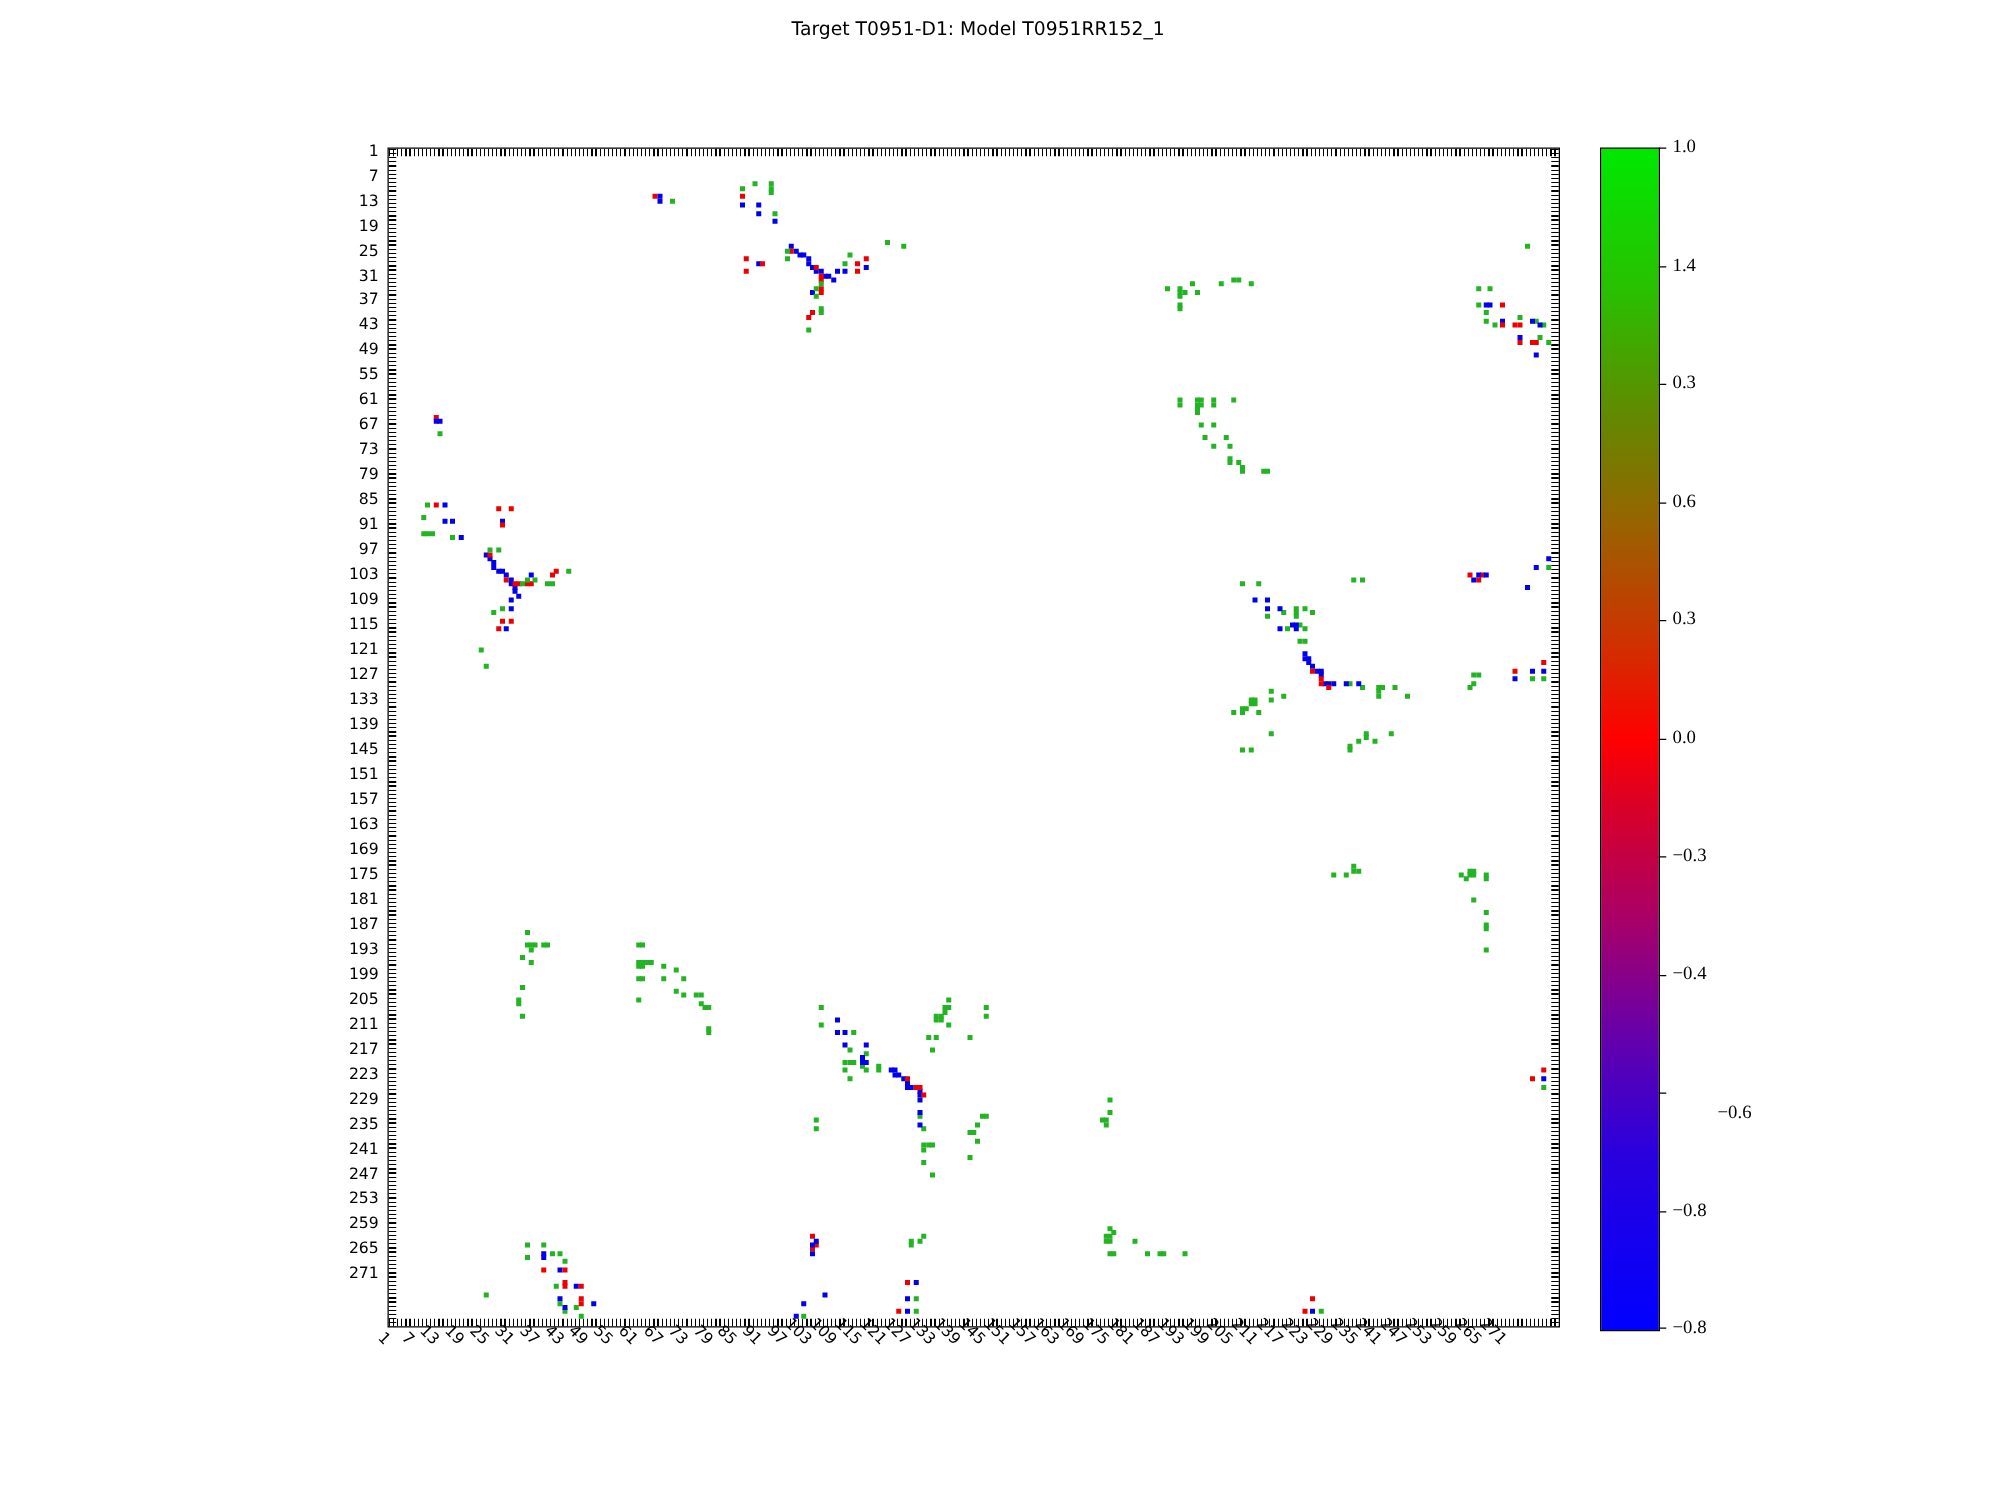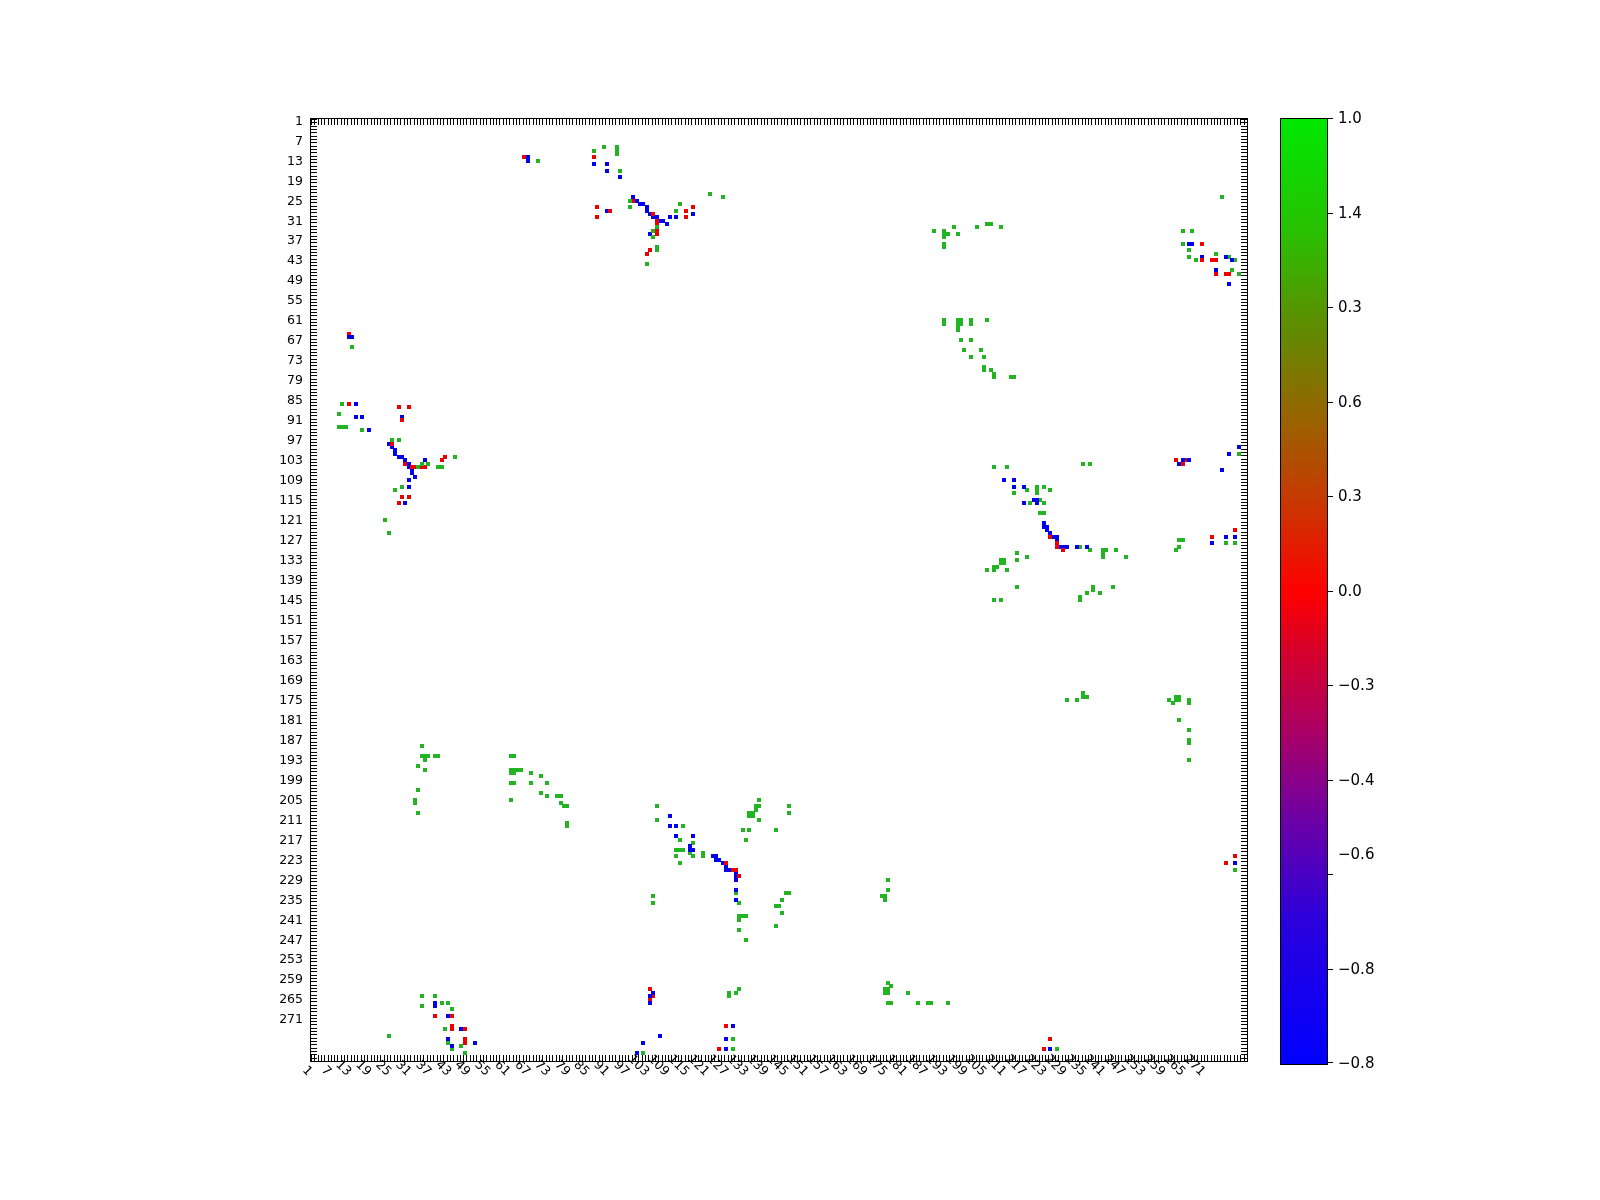--- a/index.html
+++ b/index.html
@@ -31,26 +31,27 @@
            transform:translateY(-50%); }
   .xtick { position:absolute; font-size:12.5px; color:#000; white-space:nowrap;
            transform:translateX(-100%) rotate(45deg); transform-origin:100% 0; }
 
   .pt { position:absolute; width:4px; height:4px; }
 
   #colorbar { position:absolute; left:1280px; top:118px; width:46px; height:945px;
               border:1px solid #000; }
   .cbtick-line  { position:absolute; left:1327px; width:6px; height:1px; background:#000; }
   .cbtick-label { position:absolute; left:1338px; font-size:15px; color:#000;
-                  transform:translateY(-50%); }
+                  transform:translateY(-50%);font-family:Liberation Serif, serif; }
 </style>
 </head>
 <body>
 
 <div id="figure">
+  <div class="suptitle" id="suptitle1">Target T0951-D1: Model T0951RR152_1</div>
 
 
   <div id="plot-area">
     <div class="comb comb-top"></div>
     <div class="comb comb-bottom"></div>
     <div class="comb comb-left"></div>
     <div class="comb comb-right"></div>
     <div id="points-layer">
         <div class="pt" style="background: rgb(34, 180, 34); left: 280.784px; top: 29.6219px;"></div>
         <div class="pt" style="background: rgb(34, 180, 34); left: 29.4205px; top: 282.597px;"></div>
@@ -634,19 +635,19 @@
       <div class="cbtick-label" style="top: 401.5px;">0.6</div>
       <div class="cbtick-line" style="top: 496px;"></div>
       <div class="cbtick-label" style="top: 496px;">0.3</div>
       <div class="cbtick-line" style="top: 590.5px;"></div>
       <div class="cbtick-label" style="top: 590.5px;">0.0</div>
       <div class="cbtick-line" style="top: 685px;"></div>
       <div class="cbtick-label" style="top: 685px;">−0.3</div>
       <div class="cbtick-line" style="top: 779.5px;"></div>
       <div class="cbtick-label" style="top: 779.5px;">−0.4</div>
       <div class="cbtick-line" style="top: 874px;"></div>
-      <div class="cbtick-label" style="top: 854px;">−0.6</div>
+      <div class="cbtick-label" style="top: 891px; margin-left: 36px;">−0.6</div>
       <div class="cbtick-line" style="top: 968.5px;"></div>
       <div class="cbtick-label" style="top: 968.5px;">−0.8</div>
       <div class="cbtick-line" style="top: 1062px;"></div>
       <div class="cbtick-label" style="top: 1063px;">−0.8</div>
     </div>
 </div>
 
 </body></html>

